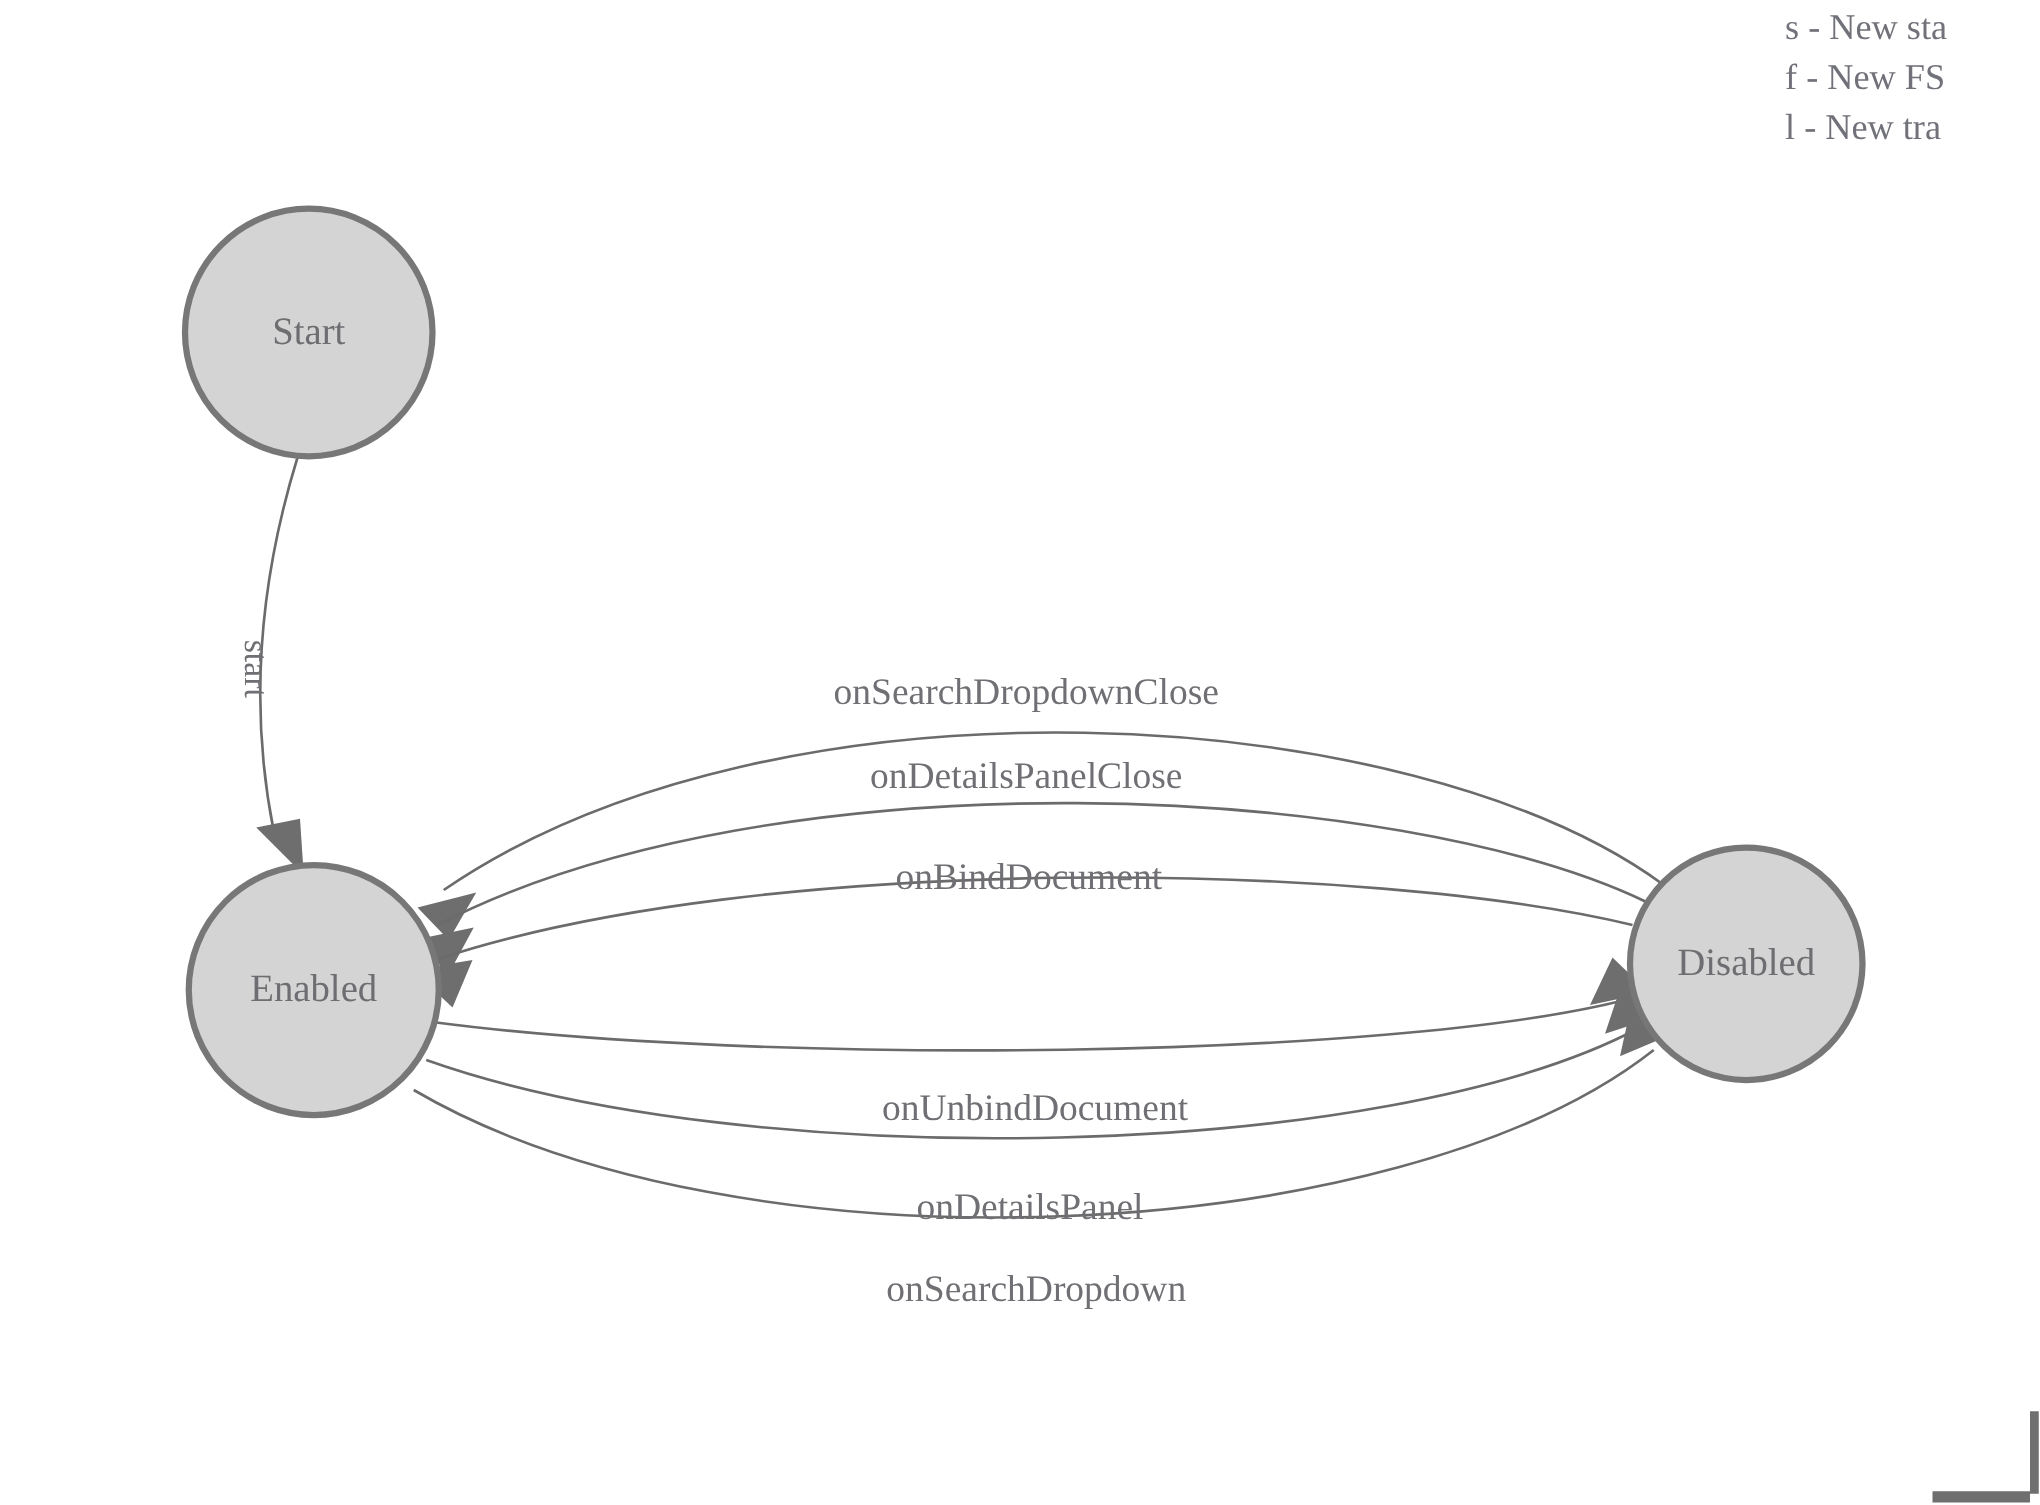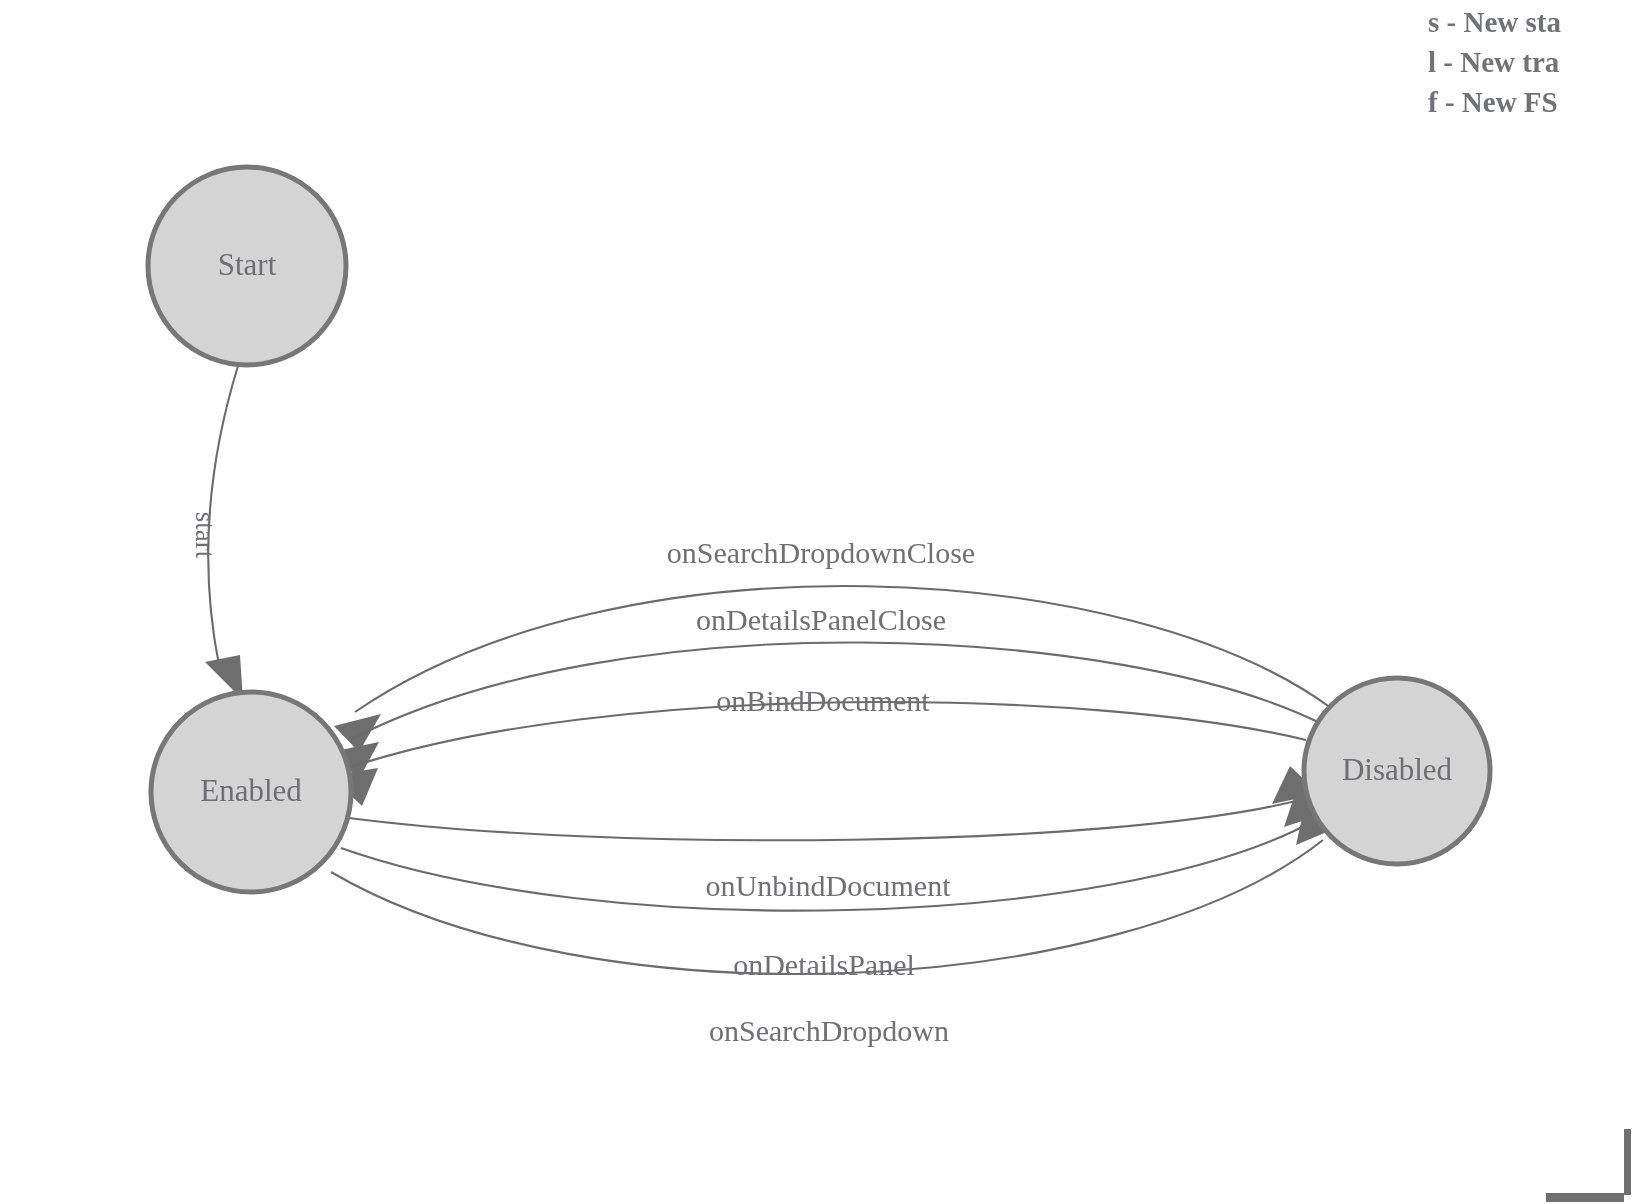--- a/index.html
+++ b/index.html
@@ -76,21 +76,20 @@
     white-space: nowrap;
     font-family: "Liberation Serif", "DejaVu Serif", serif;
     font-size: 29px;
     line-height: 40px;
     color: #71717a;
     padding-top: 2px;
   }
   #help-legend .help-line {
     white-space: nowrap;
     overflow: hidden;
-    font-weight: bold;
   }
 
   #corner-scroll-h {
     position: absolute;
     left: 1546px;
     top: 1193px;
     width: 78px;
     height: 9px;
     background: #6f6f6f;
   }
@@ -171,20 +170,20 @@
     <text class="edge-label" x="828" y="896">onUnbindDocument</text>
 
     <text class="edge-label" x="824" y="975">onDetailsPanel</text>
 
     <text class="edge-label" x="829" y="1041">onSearchDropdown</text>
 
   </svg>
 
   <div id="help-legend">
     <div class="help-line">s - New sta</div>
+    <div class="help-line">f - New FS</div>
     <div class="help-line">l - New tra</div>
-    <div class="help-line">f - New FS</div>
   </div>
 
   <div id="corner-scroll-h"></div>
   <div id="corner-scroll-v"></div>
 
 </div>
 
 </body></html>

